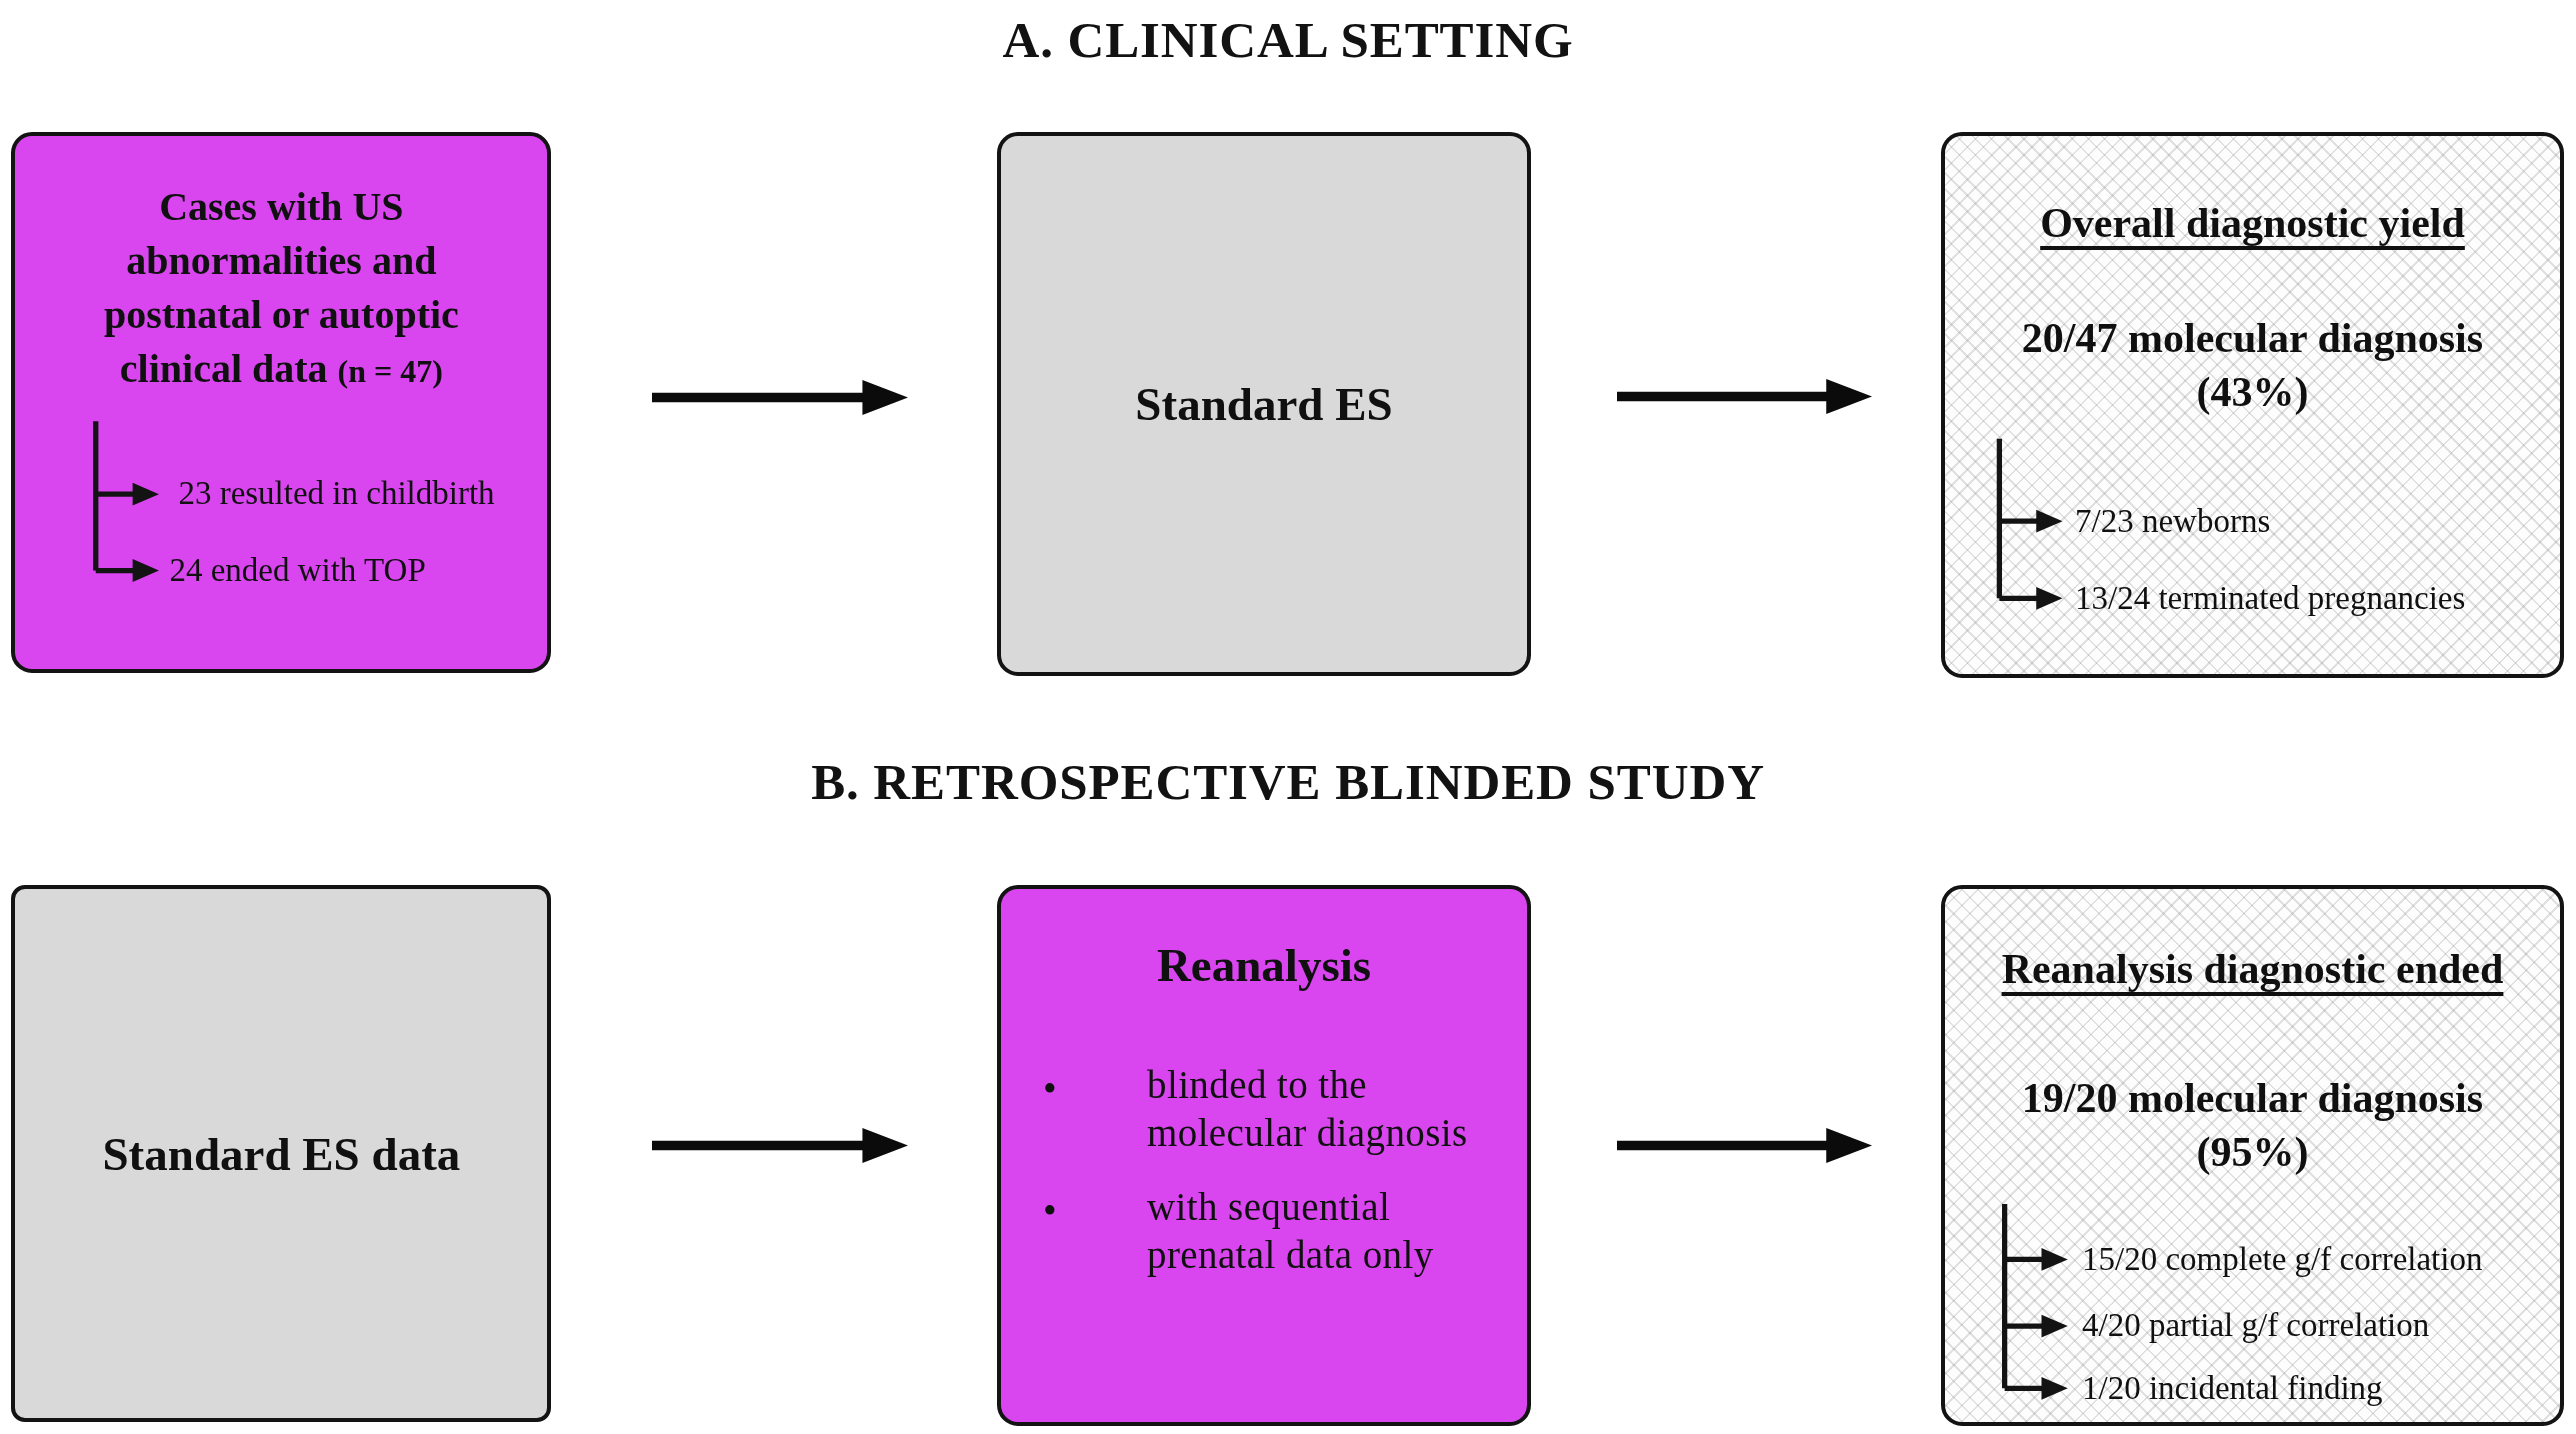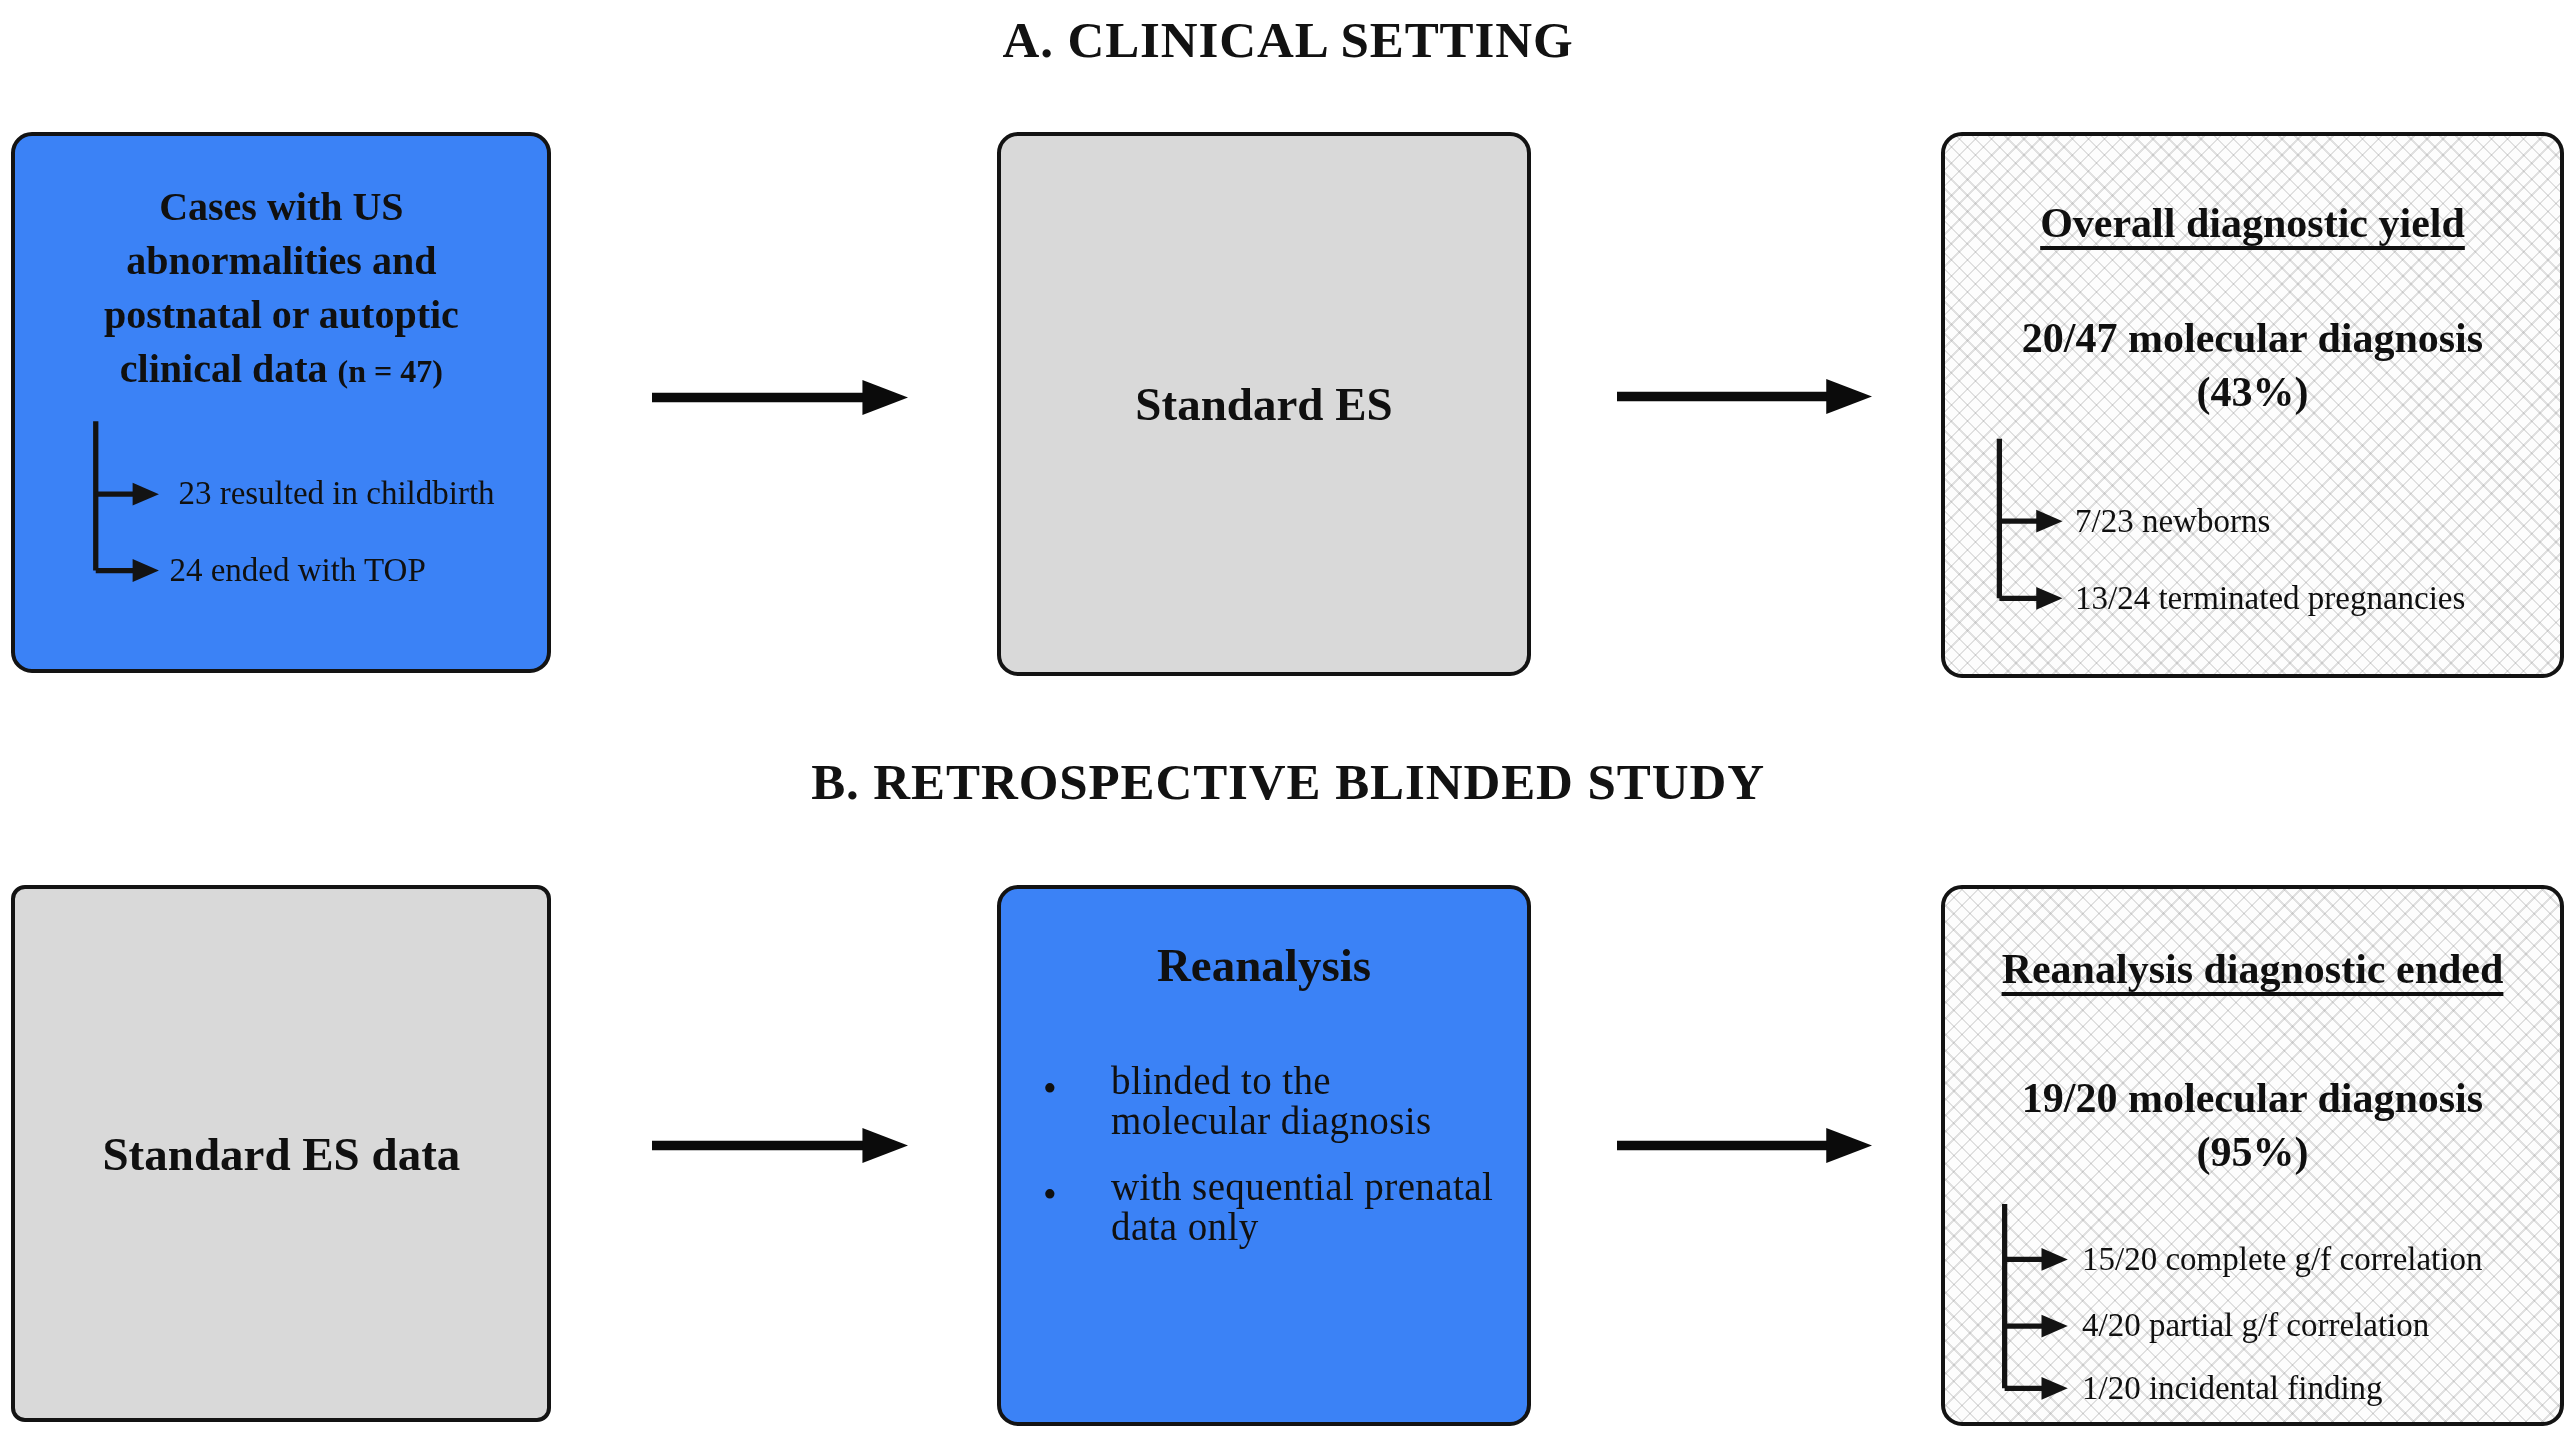--- a/index.html
+++ b/index.html
@@ -26,21 +26,21 @@
     font-size: 51px;
     letter-spacing: 0.9px;
     color: #121212;
   }
   .box {
     position: absolute;
     border: 4.4px solid #131313;
     border-radius: 21px;
     box-sizing: border-box;
   }
-  .box-white { background: #3b82f6; }
+  .box-white { background: #d946ef; }
   .box-gray { background: #d9d9d9; }
   .box-pattern {
     background-color: #fdfdfd;
     background-image:
       repeating-linear-gradient(45deg, rgba(110,110,110,0.20) 0 1.8px, transparent 1.8px 11.4px),
       repeating-linear-gradient(135deg, rgba(110,110,110,0.20) 0 1.8px, transparent 1.8px 11.4px);
   }
   .center-label {
     position: absolute;
     inset: 0;
@@ -106,23 +106,24 @@
   .bullet-row { display: flex; margin-bottom: 26px; }
   .bullet-dot {
     width: 68px;
     flex: 0 0 68px;
     font-size: 39px;
     line-height: 56px;
   }
   .bullet-dot::before { content: "\2022"; }
   .bullet-text {
     font-size: 39px;
-    line-height: 40px;
+    line-height: 48px;
     letter-spacing: 0.4px;
     flex: 1 1 auto;
+    margin-left: 36px;
   }
   .flow-arrow { position: absolute; }
 </style>
 </head>
 <body>
 
 <div class="canvas">
 
   <div class="panel-title" style="top:10.5px;">A. CLINICAL SETTING</div>
 

